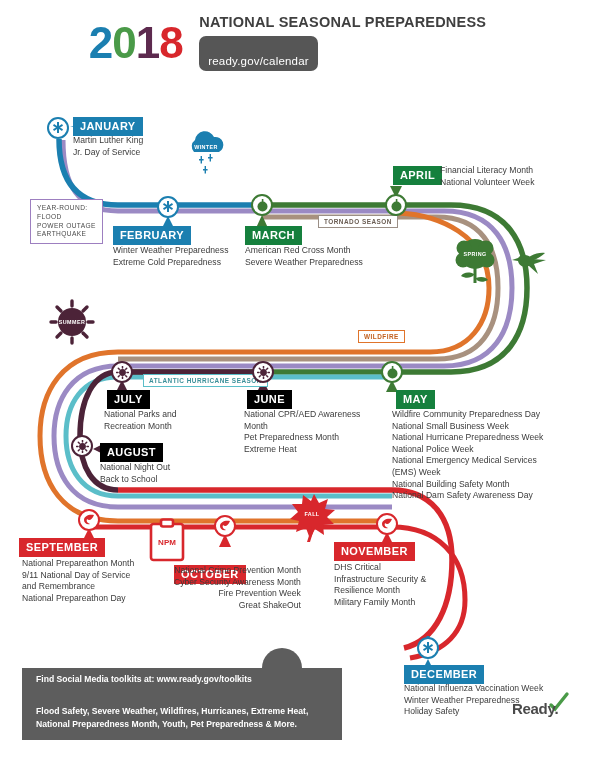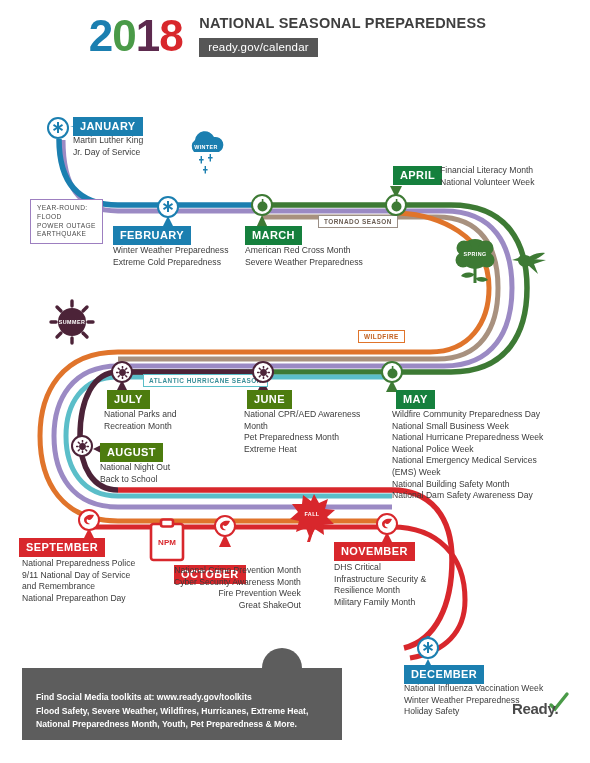--- a/index.html
+++ b/index.html
@@ -14,30 +14,30 @@
 
   
   .header{position:absolute;left:0;top:14px;width:517px;text-align:center;margin-left:29px;}
   .year{display:inline-block;vertical-align:middle;font-size:44px;font-weight:bold;letter-spacing:-1px;line-height:1;}
   .year span{display:inline-block;}
   .d2{color:#1b7fb0;} .d0{color:#4a9a48;} .d1{color:#5d2a4e;} .d8{color:#d8272c;}
   .htxt{display:inline-block;vertical-align:middle;margin-left:12px;text-align:left;}
   .htitle{font-size:14.5px;font-weight:bold;color:#3f3f3f;line-height:1.2;letter-spacing:.2px;}
   .hurlwrap{margin-top:5px;}
   .hurl{display:inline-block;background:#565656;color:#fff;font-size:11.5px;
-        padding:3px 9px 4px 9px;letter-spacing:.2px;}
+        padding:19px 9px 4px 9px;letter-spacing:.2px;border-radius:7px;}
 
   
   .mlabel{position:absolute;color:#fff;font-weight:bold;font-size:11px;
           letter-spacing:.4px;padding:3px 7px 4px 7px;white-space:nowrap;}
   .mtext{position:absolute;font-size:8.6px;line-height:11.6px;color:#3b3b3b;white-space:nowrap;}
 
   .c-blue{background:#1b7fb0;}
   .c-green{background:#15803d;}
-  .c-maroon{background:#4d7c0f;}
+  .c-maroon{background:#000000;}
   .c-red{background:#d8272c;}
 
   
   .node{position:absolute;width:22px;height:22px;border-radius:50%;background:#fff;
         box-sizing:border-box;display:flex;align-items:center;justify-content:center;}
   .node.blue{border:2.5px solid #1b7fb0;color:#1b7fb0;}
   .node.green{border:2.5px solid #3d7a34;color:#3d7a34;}
   .node.maroon{border:2.5px solid #4c2338;color:#4c2338;}
   .node.red{border:2.5px solid #d8272c;color:#d8272c;}
   .node svg{display:block;}
@@ -48,21 +48,21 @@
   .stag.tornado{border:1px solid #9b8f86;color:#6a5c52;}
   .stag.wildfire{border:1px solid #e0742b;color:#c2601f;}
   .stag.hurricane{border:1px solid #5bbec9;color:#3a8f99;}
 
   .yrbox{position:absolute;border:1px solid #9d7fc0;background:#fff;
          font-size:6.6px;line-height:8.8px;letter-spacing:.4px;color:#4a4a4a;
          padding:4px 6px;white-space:nowrap;}
 
   
   .footer{position:absolute;left:22px;top:668px;width:320px;height:72px;background:#5d5d5d;}
-  .f1{position:absolute;left:14px;top:24px;color:#fff;font-size:8.6px;font-weight:bold;}
+  .f1{position:absolute;left:14px;top:6px;color:#fff;font-size:8.6px;font-weight:bold;}
   .f2{position:absolute;left:14px;top:37px;color:#fff;font-size:8.6px;font-weight:bold;line-height:12.5px;}
   .kit{position:absolute;left:262px;top:648px;width:40px;height:40px;border-radius:50%;background:#5d5d5d;
        display:flex;align-items:center;justify-content:center;}
 
   .readylogo{position:absolute;left:512px;top:700px;}
   .readylogo .rtxt{font-size:15px;font-weight:bold;color:#4a4a4a;letter-spacing:-.3px;}
 
   .icon-lbl{font-size:5.4px;font-weight:bold;fill:#fff;letter-spacing:.4px;}
   .npmbox{position:absolute;left:120px;top:518px;margin-left:29px;}
 </style>
@@ -362,21 +362,21 @@
   </div>
 
   <div class="mlabel c-maroon" style="left:100px;top:443px;">AUGUST</div>
   <div class="mtext" style="left:100px;top:462px;">
     <div>National Night Out</div>
     <div>Back to School</div>
   </div>
 
   <div class="mlabel c-red" style="left:19px;top:538px;">SEPTEMBER</div>
   <div class="mtext" style="left:22px;top:558px;">
-    <div>National Preparedness Police</div>
+    <div>National Prepareathon Month</div>
     <div>9/11 National Day of Service</div>
     <div>and Remembrance</div>
     <div>National Prepareathon Day</div>
   </div>
 
   <div class="mlabel c-red" style="left:174px;top:565px;">OCTOBER</div>
   <div class="mtext" style="left:174px;top:565px;text-align:right;">
     <div>National Crime Prevention Month</div>
     <div>Cyber Security Awareness Month</div>
     <div>Fire Prevention Week</div>

